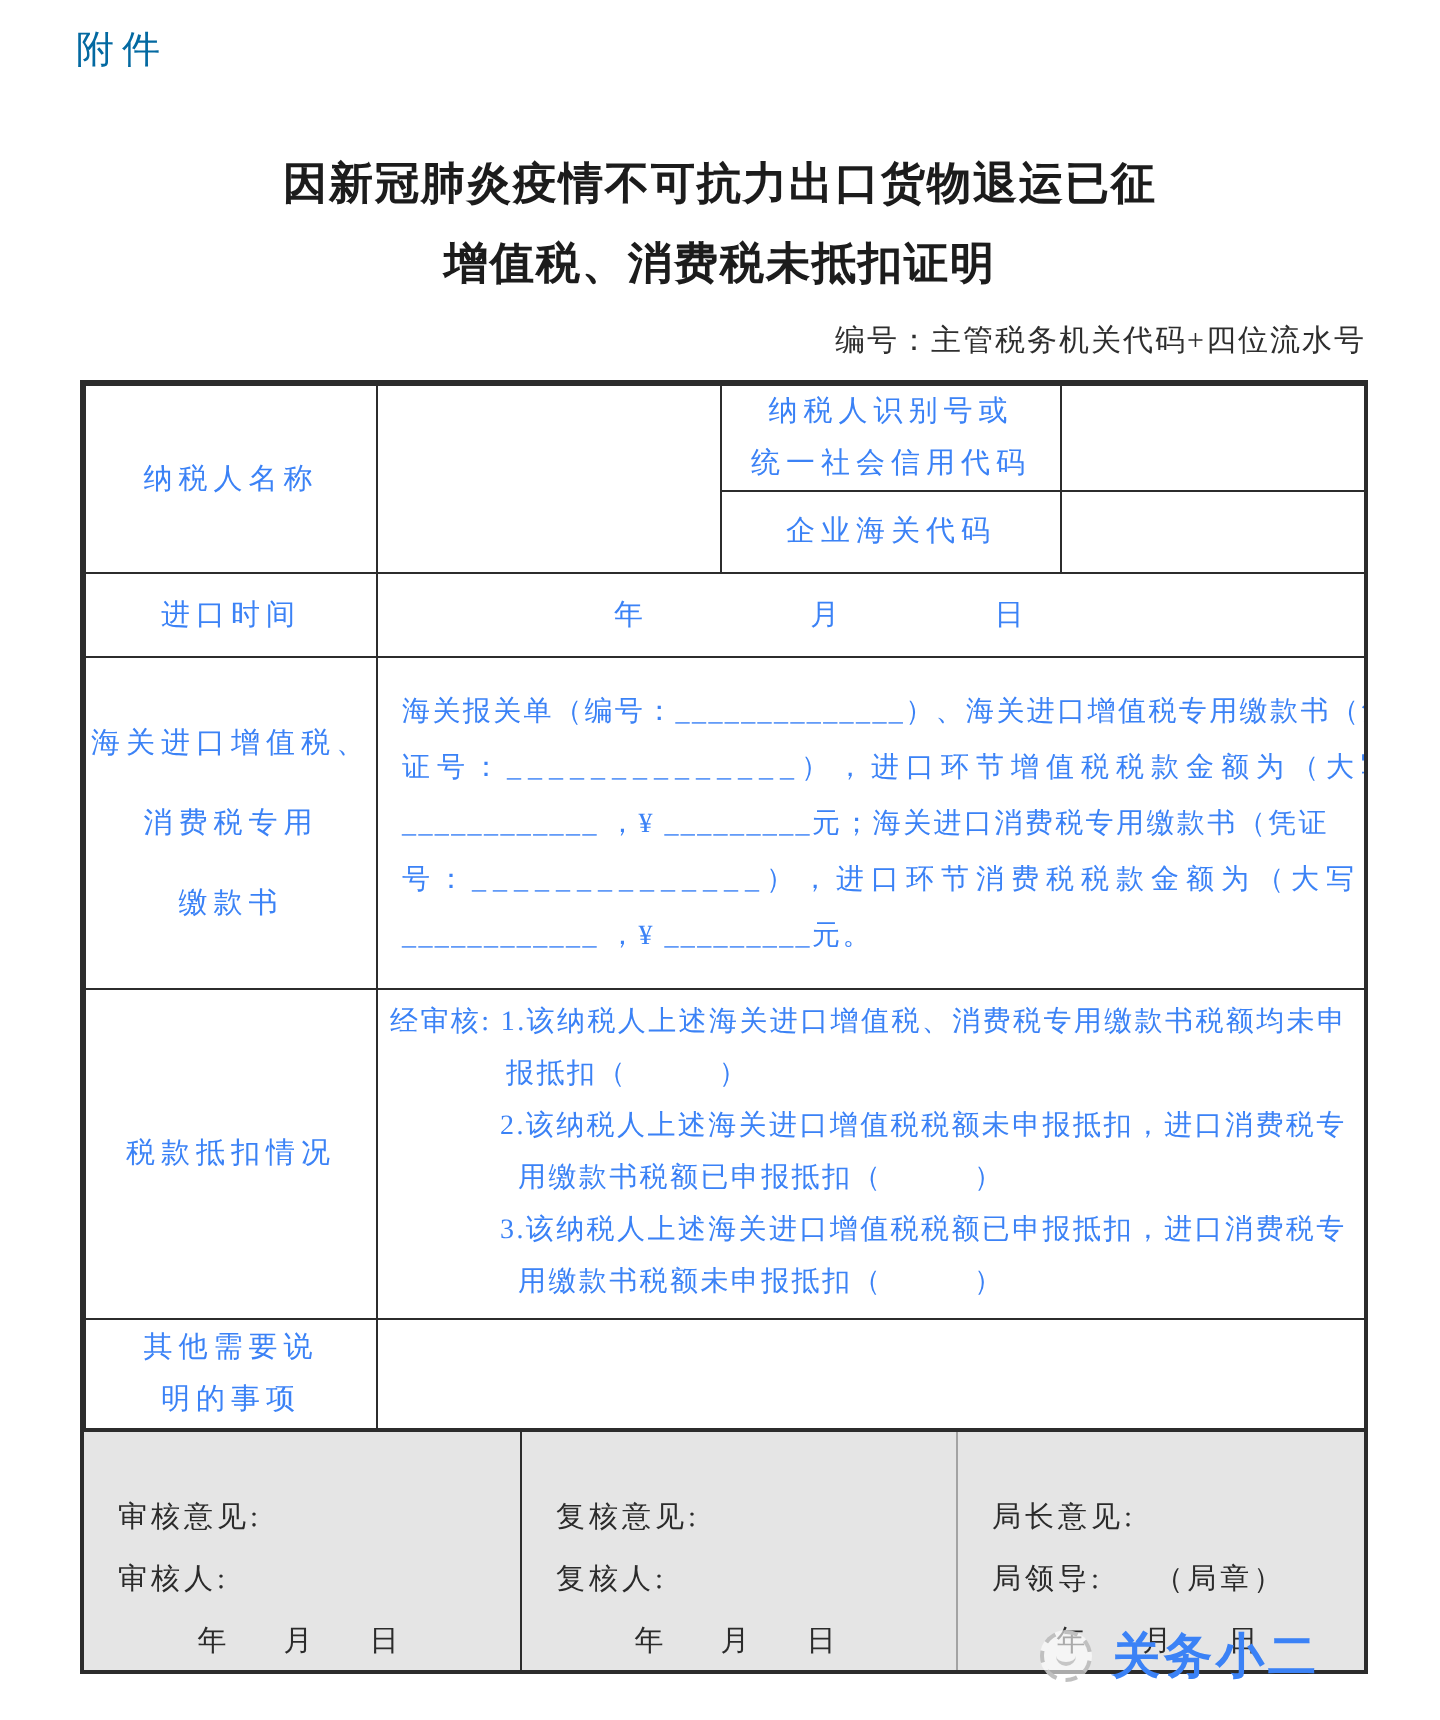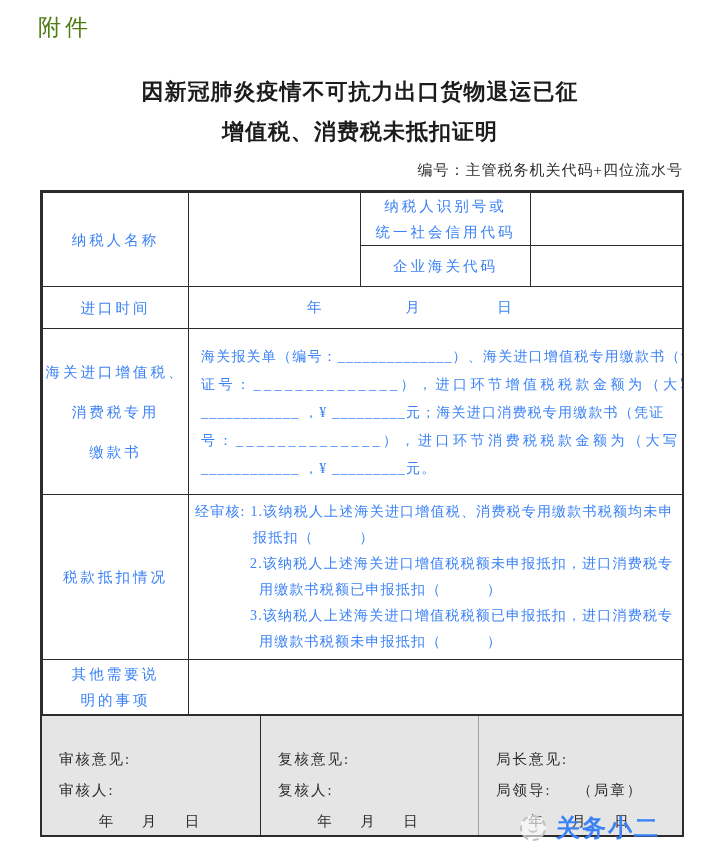--- a/index.html
+++ b/index.html
@@ -4,21 +4,21 @@
 <style>
   * { margin:0; padding:0; box-sizing:border-box; }
   html,body { background:#ffffff; }
   body {
     width:720px; height:860px; position:relative; overflow:hidden;
     font-family:"Liberation Serif","DejaVu Serif",serif;
     color:#2b2b2b;
   }
   .attachment {
     position:absolute; left:38px; top:12px;
-    font-size:23px; letter-spacing:4px; color:#4d7c0f;
+    font-size:19px; letter-spacing:4px; color:#0369a1;
   }
   .title {
     position:absolute; left:0; top:72px; width:720px; text-align:center;
     font-family:"Liberation Sans","DejaVu Sans",sans-serif;
     font-weight:bold; font-size:22px; line-height:40px;
     letter-spacing:1px; color:#1c1c1c;
   }
   .serial {
     position:absolute; left:40px; top:161px; width:643px;
     text-align:right; font-size:15px; letter-spacing:1px; color:#2e2e2e;

